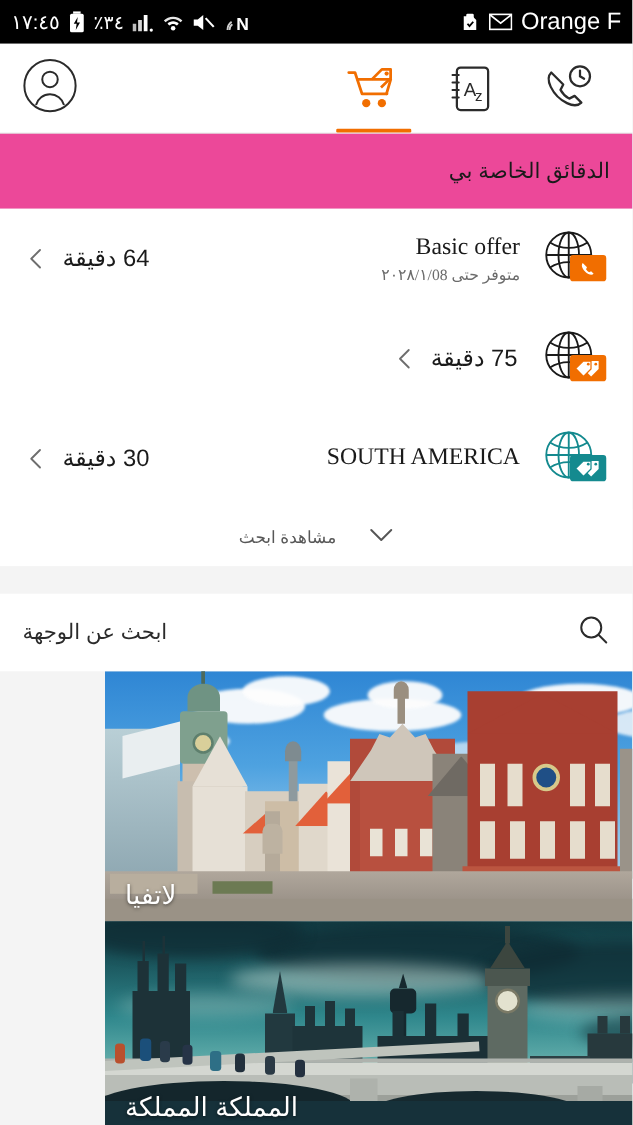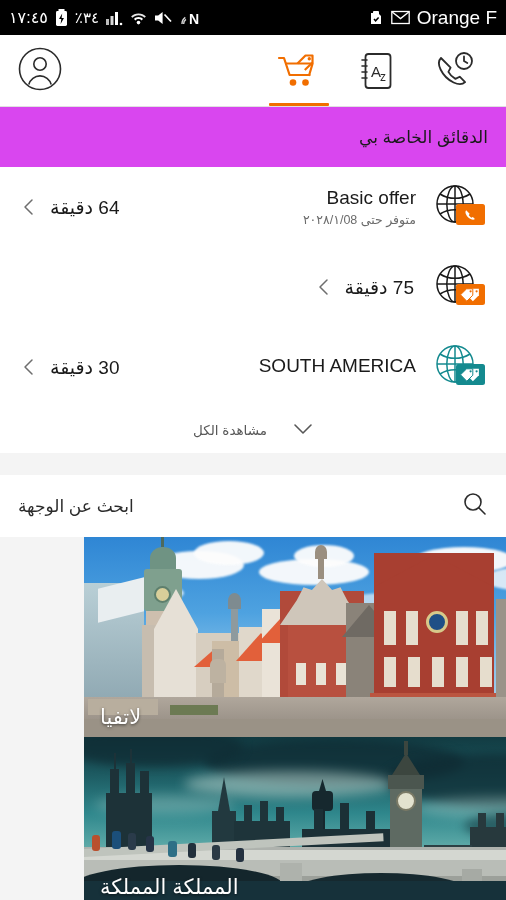--- a/index.html
+++ b/index.html
@@ -37,35 +37,35 @@
     position:relative;
   }
   .tab .underline{
     position:absolute; bottom:0; left:9px; right:9px; height:3px;
     background:#f16e00; border-radius:1px;
   }
   .topbar-sep{ height:1px; background:#e0e0e0; }
 
   
   .section-head{
-    background:#d946ef; height:60px;
+    background:#ec4899; height:60px;
     display:flex; align-items:center; justify-content:flex-start;
     padding:0 18px;
   }
   .section-head .title{ font-size:17px; color:#1a1a1a; }
 
   
   .card{ background:#fff; }
   .offer-row{
     height:80px; display:flex; align-items:center;
     padding:0 16px 0 18px;
   }
   .offer-icon{ width:62px; display:flex; align-items:center; justify-content:center; flex:0 0 62px; }
   .offer-text{ flex:1; display:flex; flex-direction:column; justify-content:center;
-               padding-right:12px; padding-left:6px; direction:ltr; align-items:flex-end; }
+               padding-right:12px; padding-left:6px; direction:ltr; align-items:flex-end;font-family:Liberation Serif, serif; }
   .offer-name{ font-size:19px; color:#1a1a1a; direction:ltr; }
   .offer-sub{ font-size:12.5px; color:#6b6b6b; margin-top:3px; direction:rtl; }
   .offer-amt{ font-size:19px; color:#1a1a1a; white-space:nowrap; margin-right:14px; margin-left:10px; }
   .offer-chev{ width:22px; display:flex; align-items:center; justify-content:center; color:#6e6e6e; }
 
   .see-all{
     background:#fff; height:46px;
     display:flex; align-items:center; justify-content:center; gap:26px;
   }
   .see-all .label{ font-size:13.5px; color:#575757; }
@@ -304,21 +304,21 @@
         </svg>
     </span>
   </div>
 
   <div class="see-all">
     <span>
       <svg width="20" height="12" viewBox="0 0 20 12">
           <path d="M2 2 L10 10 L18 2" fill="none" stroke="#575757" stroke-width="1.6" stroke-linecap="round" stroke-linejoin="round"></path>
         </svg>
     </span>
-    <span class="label">مشاهدة الكل</span>
+    <span class="label">مشاهدة ابحث</span>
   </div>
 </div>
 
 <div class="gap"></div>
 
 <div class="searchrow">
   <span>
     <svg width="26" height="26" viewBox="0 0 26 26">
         <circle cx="11" cy="11" r="8" fill="none" stroke="#2b2b2b" stroke-width="1.6"></circle>
         <line x1="16.8" y1="16.8" x2="23" y2="23" stroke="#2b2b2b" stroke-width="1.6" stroke-linecap="round"></line>

